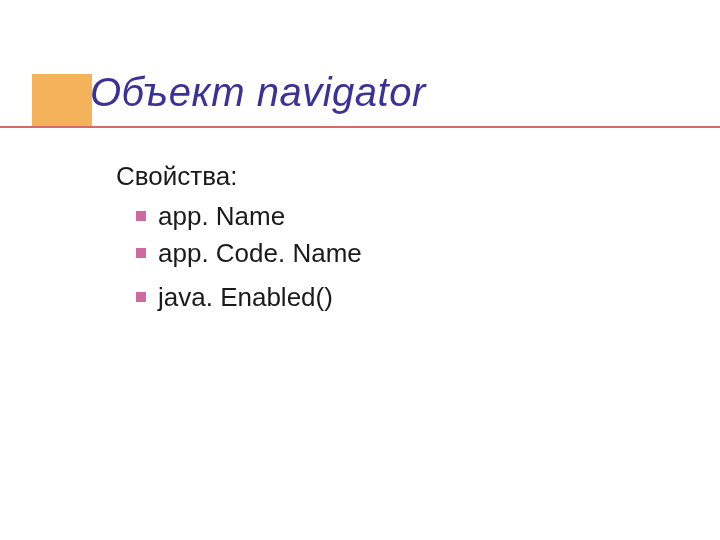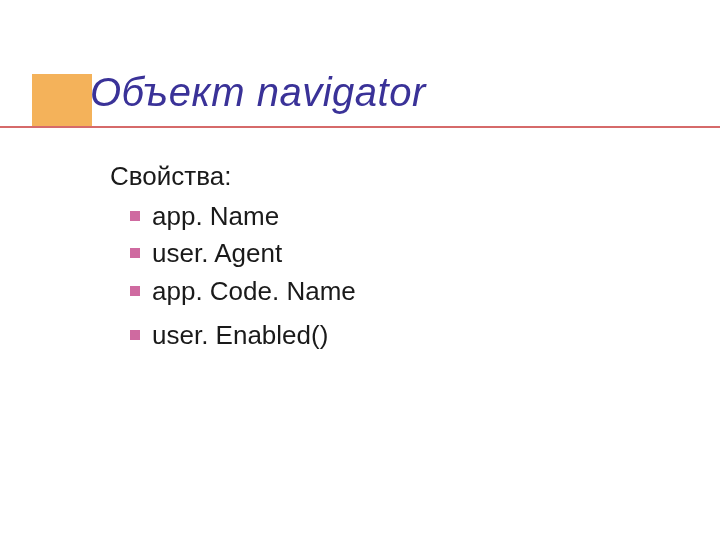--- a/index.html
+++ b/index.html
@@ -37,21 +37,21 @@
     top: 126px;
     left: 0;
     width: 720px;
     height: 2px;
     background: #d66a6a;
     z-index: 0;
   }
   .content {
     position: absolute;
     top: 158px;
-    left: 110px;
+    left: 116px;
     font-size: 26px;
     color: #1a1a1a;
     line-height: 1.45;
   }
   .content .section-label {
     margin: 0 0 2px 0;
   }
   .content ul {
     list-style: none;
     margin: 0 0 6px 0;
@@ -75,19 +75,19 @@
 
 <div class="accent-block"></div>
 <div class="underline"></div>
 <div class="title">Объект navigator</div>
 
 <div class="content">
   <div class="section-label">Свойства:</div>
   <ul>
     <li><span class="bullet"></span><span>app. Name</span></li>
     <li><span class="bullet"></span></li>
-    <li><span class="bullet"></span><span>user. Agent</span></li>
+    <li><span class="bullet"></span></li>
     <li><span class="bullet"></span><span>app. Code. Name</span></li>
   </ul>
   <ul>
-    <li><span class="bullet"></span><span>user. Enabled()</span></li>
+    <li><span class="bullet"></span><span>java. Enabled()</span></li>
   </ul>
 </div>
 
 </body></html>

